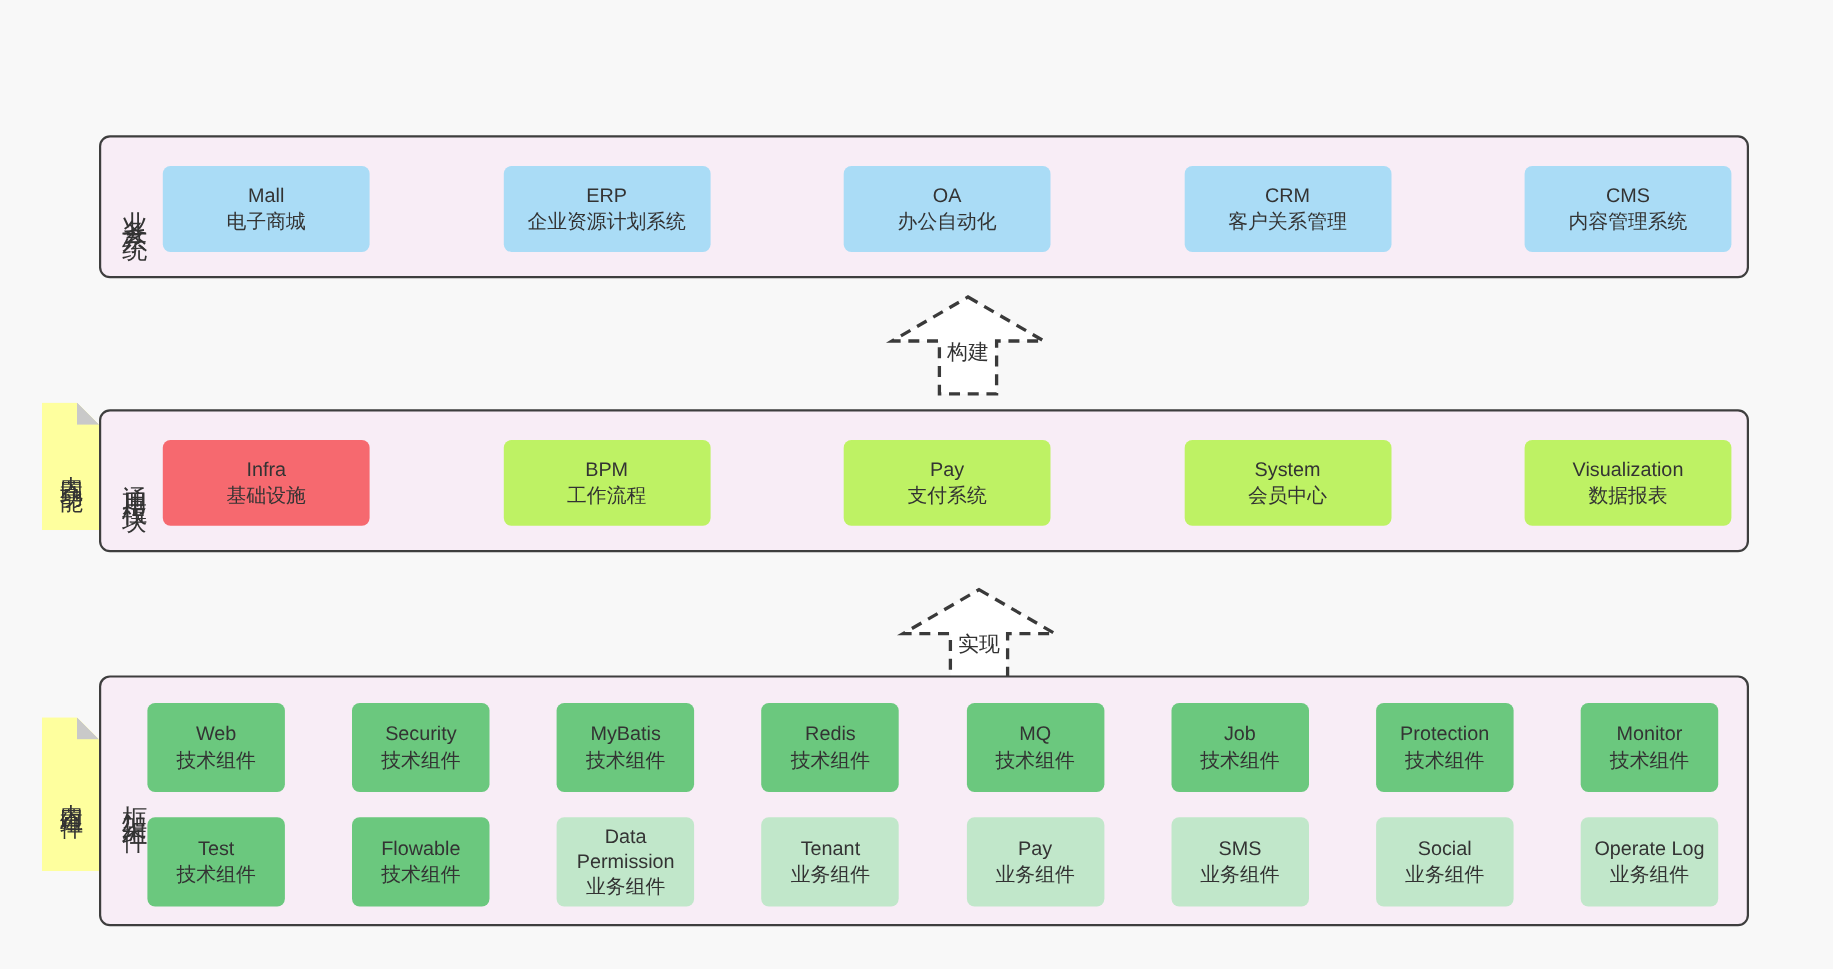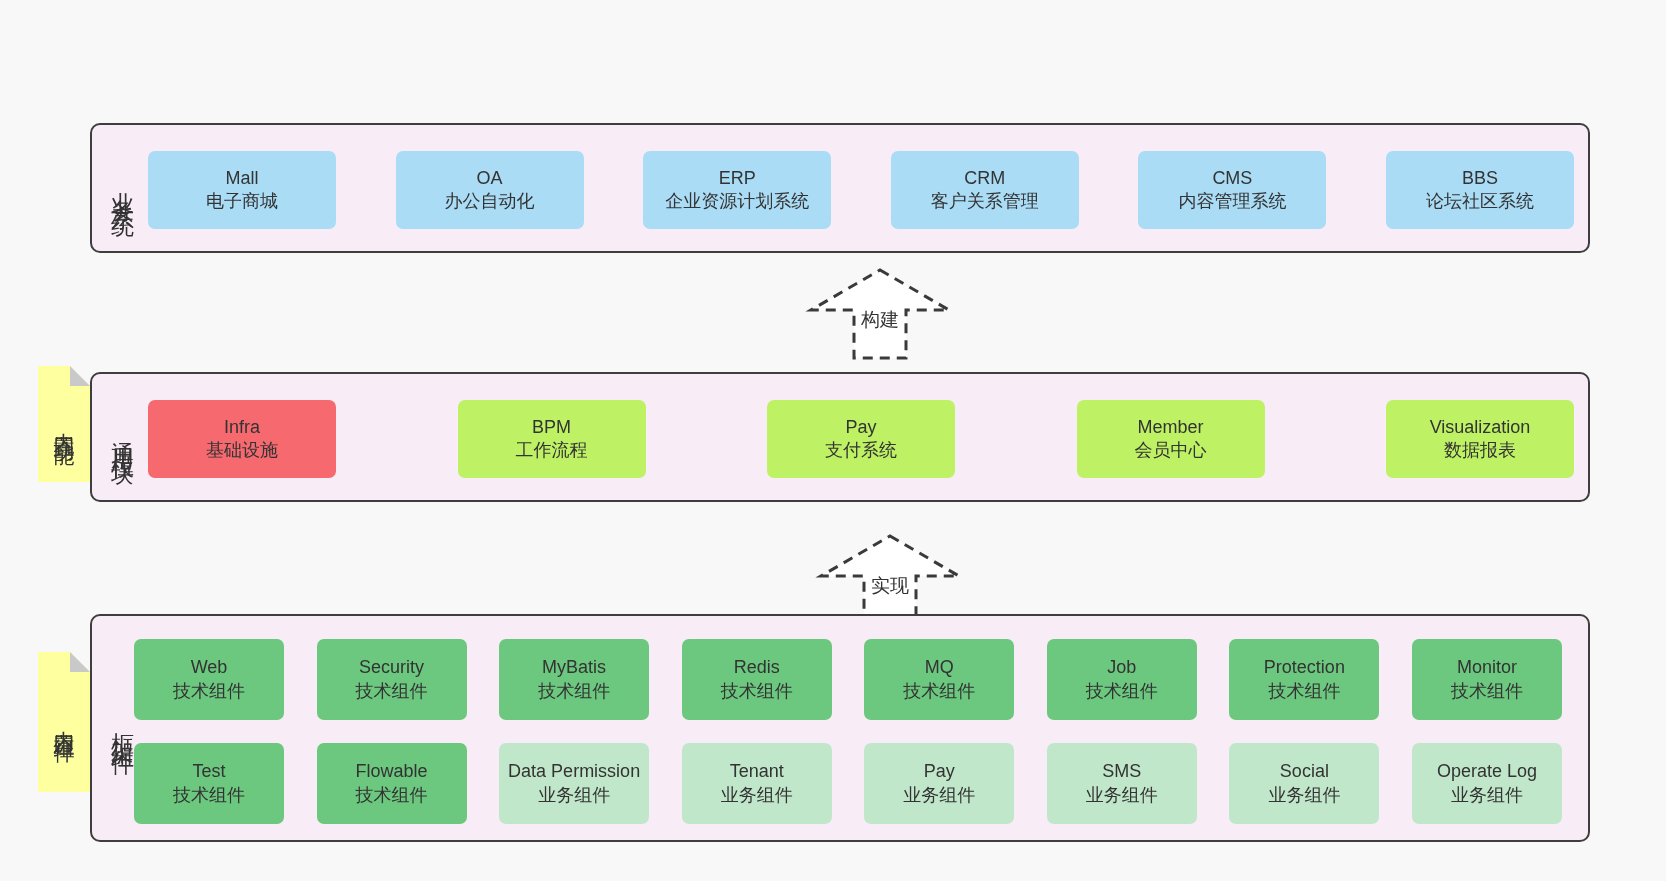--- a/index.html
+++ b/index.html
@@ -13,21 +13,21 @@
 
   .v-text{writing-mode:vertical-rl;text-orientation:upright;}
   .band-label{position:absolute;left:16px;top:50%;transform:translateY(-50%);
               font-size:23px;letter-spacing:7px;color:#333;}
 
   .box-row{position:absolute;display:flex;justify-content:space-between;}
   .row-6{left:56px;right:14px;top:26px;}
   .row-8a{left:42px;right:26px;top:23px;}
   .row-8b{left:42px;right:26px;top:127px;gap:10px;}
   .row-6 .box{width:188px;height:78px;}
-  .row-8a .box,.row-8b .box{width:150px;height:81px;}
+  .row-8a .box,.row-8b .box{width:125px;height:81px;}
 
   .box{border-radius:7px;display:flex;flex-direction:column;justify-content:center;align-items:center;
        text-align:center;font-size:18px;line-height:1.28;color:#333;box-sizing:border-box;padding:2px 8px;}
   .v-blue{background:#aadcf6;}
   .v-red{background:#f6696f;}
   .v-pink{background:#bef264;}
   .v-green{background:#6bc87e;}
   .v-lgreen{background:#c1e7ca;}
 
   .sticky{position:absolute;left:38px;width:52px;background:#feff9e;
@@ -51,38 +51,34 @@
 <div id="stage">
 
   <div class="band" id="band-business">
     <div class="band-label v-text">业务系统</div>
     <div class="box-row row-6">
       <div class="box v-blue">
         <div>Mall</div>
         <div>电子商城</div>
       </div>
       <div class="box v-blue">
+        <div>ERP</div>
+        <div>企业资源计划系统</div>
+      </div>
+      <div class="box v-blue">
         <div>OA</div>
         <div>办公自动化</div>
       </div>
       <div class="box v-blue">
-        <div>ERP</div>
-        <div>企业资源计划系统</div>
-      </div>
-      <div class="box v-blue">
         <div>CRM</div>
         <div>客户关系管理</div>
       </div>
       <div class="box v-blue">
         <div>CMS</div>
         <div>内容管理系统</div>
-      </div>
-      <div class="box v-blue">
-        <div>BBS</div>
-        <div>论坛社区系统</div>
       </div>
     </div>
   </div>
 
   <div class="arrow" id="arrow-build">
     <svg width="150" height="96" viewBox="0 0 150 96">
       <polygon class="arrow-shape" points="75,4 144,44 101,44 101,92 49,92 49,44 6,44"></polygon>
       <text class="arrow-label" x="75" y="60">构建</text>
     </svg>
   </div>
@@ -101,21 +97,21 @@
       </div>
       <div class="box v-pink">
         <div>BPM</div>
         <div>工作流程</div>
       </div>
       <div class="box v-pink">
         <div>Pay</div>
         <div>支付系统</div>
       </div>
       <div class="box v-pink">
-        <div>Member</div>
+        <div>System</div>
         <div>会员中心</div>
       </div>
       <div class="box v-pink">
         <div>Visualization</div>
         <div>数据报表</div>
       </div>
     </div>
   </div>
 
   <div class="arrow" id="arrow-implement">

